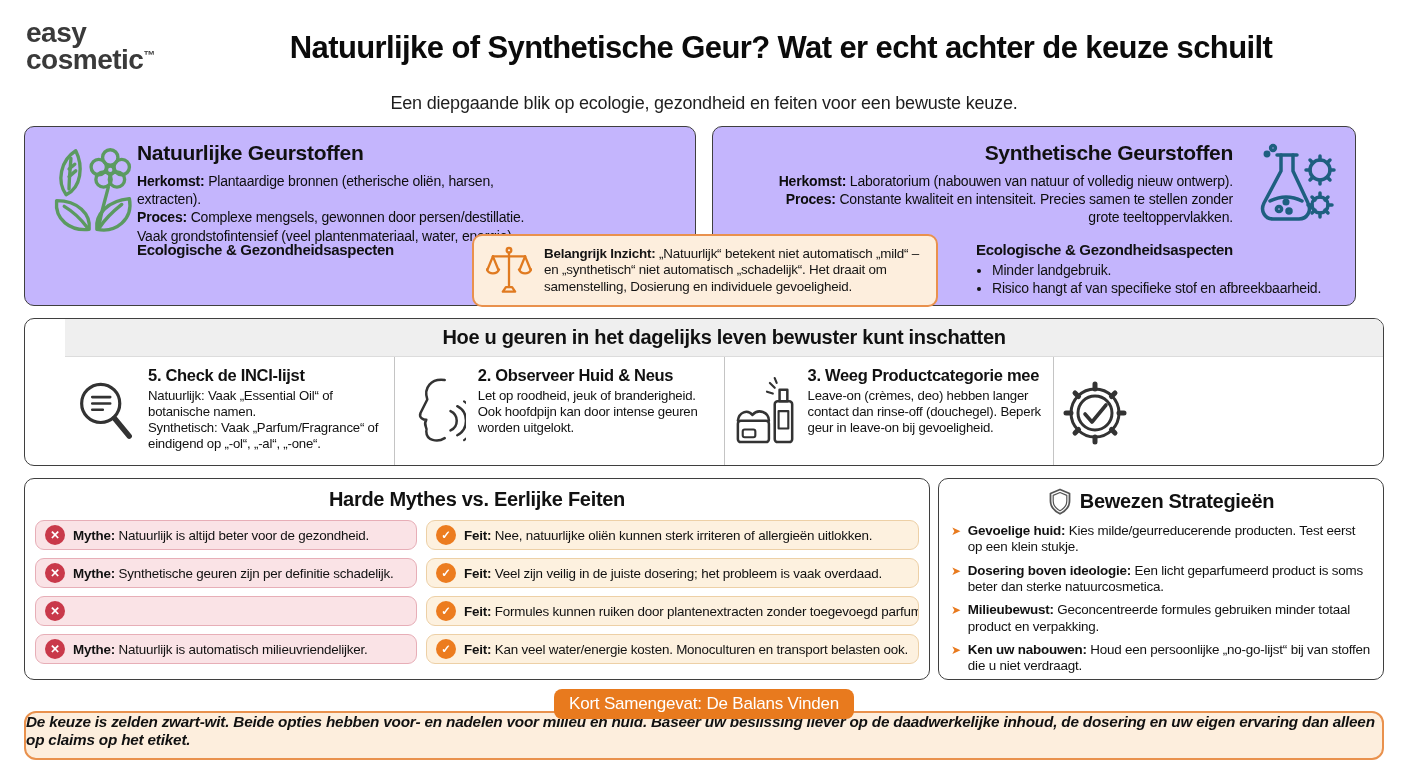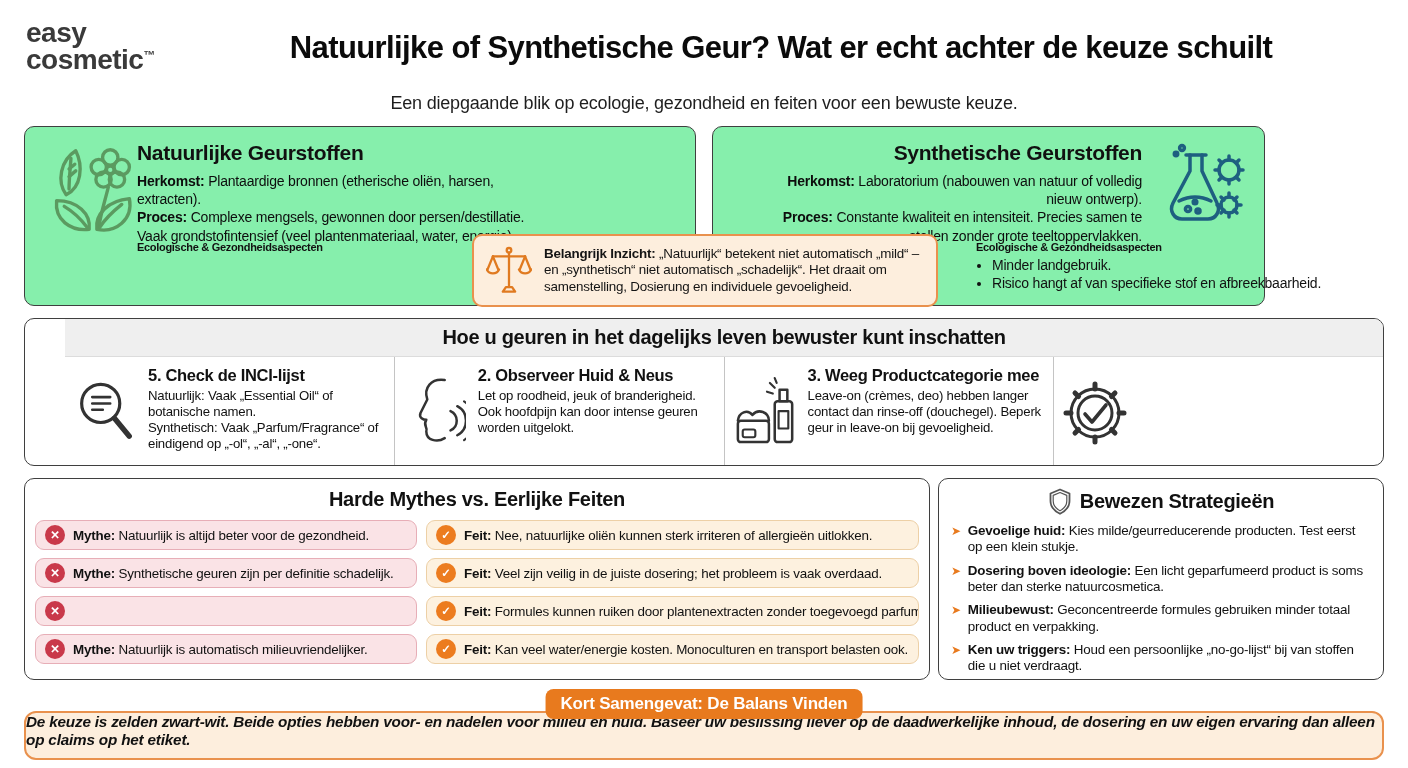--- a/index.html
+++ b/index.html
@@ -6,33 +6,33 @@
   body{font-family:"Liberation Sans", sans-serif;color:#111;}
   .page{position:relative;width:1408px;height:768px;background:#fff;overflow:hidden;letter-spacing:-0.2px;}
 
   
   .logo{position:absolute;left:26px;top:20px;font-size:28px;font-weight:800;line-height:0.95;color:#3a3a3a;letter-spacing:-0.5px;}
   .logo .tm{font-size:12px;vertical-align:super;font-weight:700;}
   .main-title{position:absolute;left:170px;right:16px;top:30px;text-align:center;font-size:31px;font-weight:800;letter-spacing:-0.6px;color:#0b0b0b;}
   .subtitle{position:absolute;left:0;right:0;top:93px;text-align:center;font-size:18px;color:#1e1e1e;}
 
   
-  .card{position:absolute;top:126px;height:180px;background:#86efac;border:1.5px solid #3f3f3f;border-radius:10px;box-sizing:border-box;}
+  .card{position:absolute;top:126px;height:180px;background:#c4b5fd;border:1.5px solid #3f3f3f;border-radius:10px;box-sizing:border-box;}
   .card.natural{left:24px;width:672px;}
-  .card.synthetic{left:712px;width:553px;}
+  .card.synthetic{left:712px;width:644px;}
   .card h2{margin:0;font-size:21px;font-weight:800;letter-spacing:-0.3px;}
   .info{font-size:14px;line-height:1.3;color:#0d0d0d;}
   .info b{font-weight:700;}
   .nat-icon{position:absolute;left:22px;top:18px;}
   .nat-content{position:absolute;left:112px;top:14px;width:400px;}
   .nat-aspects{position:absolute;left:112px;top:114px;width:345px;}
   .syn-icon{position:absolute;right:16px;top:16px;}
   .syn-content{position:absolute;right:122px;top:14px;left:60px;text-align:right;}
   .syn-aspects{position:absolute;left:263px;top:114px;width:400px;text-align:left;}
-  .aspects-title{font-size:11px;font-weight:800;margin-bottom:3px;letter-spacing:-0.3px;}
+  .aspects-title{font-size:15px;font-weight:800;margin-bottom:3px;letter-spacing:-0.3px;}
   ul.bullets{margin:2px 0 0 0;padding-left:16px;font-size:14px;line-height:1.32;}
   ul.bullets li{margin:0;}
 
   
   .insight{position:absolute;left:472px;top:234px;width:466px;height:73px;background:#fdeedd;border:2px solid #e9914d;border-radius:10px;box-sizing:border-box;display:flex;align-items:center;gap:12px;padding:4px 12px;z-index:5;}
   .insight-text{font-size:13.4px;line-height:1.22;color:#141414;}
   .insight-text b{font-weight:800;}
 
   
   .steps-section{position:absolute;left:24px;top:318px;width:1360px;height:148px;border:1.5px solid #3f3f3f;border-radius:10px;box-sizing:border-box;background:#fff;overflow:hidden;padding-left:40px;}
@@ -57,21 +57,21 @@
   .circ.c{background:#ec7c1f;}
 
   
   .strategies{position:absolute;left:938px;top:478px;width:446px;height:202px;border:1.5px solid #3f3f3f;border-radius:10px;box-sizing:border-box;padding:7px 12px 6px 12px;background:#fff;}
   .strat-title{display:flex;align-items:center;justify-content:center;gap:8px;font-size:20px;font-weight:800;margin:2px 0 8px 0;letter-spacing:-0.3px;}
   .strat-item{display:flex;gap:7px;font-size:13.4px;line-height:1.22;margin-bottom:7px;}
   .strat-item b{font-weight:800;}
   .arrow{color:#e87a1e;font-size:12px;line-height:1.45;flex:0 0 auto;}
 
   
-  .summary-badge{position:absolute;left:50%;transform:translateX(-50%);top:689px;background:#e87a1e;color:#fff;font-weight:700;font-size:17px;padding:5px 15px;border-radius:8px;z-index:6;letter-spacing:-0.2px;white-space:nowrap;}
+  .summary-badge{position:absolute;left:50%;transform:translateX(-50%);top:689px;background:#e87a1e;color:#fff;font-weight:400;font-size:17px;padding:5px 15px;border-radius:8px;z-index:6;letter-spacing:-0.2px;white-space:nowrap;}
   .summary-box{position:absolute;left:24px;top:711px;width:1360px;height:49px;background:#fdeedd;border:2px solid #e9914d;border-radius:12px;box-sizing:border-box;display:flex;align-items:flex-end;justify-content:center;padding-bottom:9px;font-size:15.3px;font-weight:700;letter-spacing:-0.2px;font-style:italic;}
 
   svg{display:block;}
 </style>
 </head>
 <body>
 
 <div class="page">
 
   <div class="logo">
@@ -299,21 +299,21 @@
     <div class="strat-item">
       <span class="arrow">➤</span>
       <span><b>Dosering boven ideologie:</b><span> Een licht geparfumeerd product is soms beter dan sterke natuurcosmetica.</span></span>
     </div>
     <div class="strat-item">
       <span class="arrow">➤</span>
       <span><b>Milieubewust:</b><span> Geconcentreerde formules gebruiken minder totaal product en verpakking.</span></span>
     </div>
     <div class="strat-item">
       <span class="arrow">➤</span>
-      <span><b>Ken uw triggers:</b><span> Houd een persoonlijke „no-go-lijst“ bij van stoffen die u niet verdraagt.</span></span>
+      <span><b>Ken uw nabouwen:</b><span> Houd een persoonlijke „no-go-lijst“ bij van stoffen die u niet verdraagt.</span></span>
     </div>
   </div>
 
   <div class="summary-badge">Kort Samengevat: De Balans Vinden</div>
   <div class="summary-box">
     <span>De keuze is zelden zwart-wit. Beide opties hebben voor- en nadelen voor milieu en huid. Baseer uw beslissing liever op de daadwerkelijke inhoud, de dosering en uw eigen ervaring dan alleen op claims op het etiket.</span>
   </div>
 
 </div>
 

